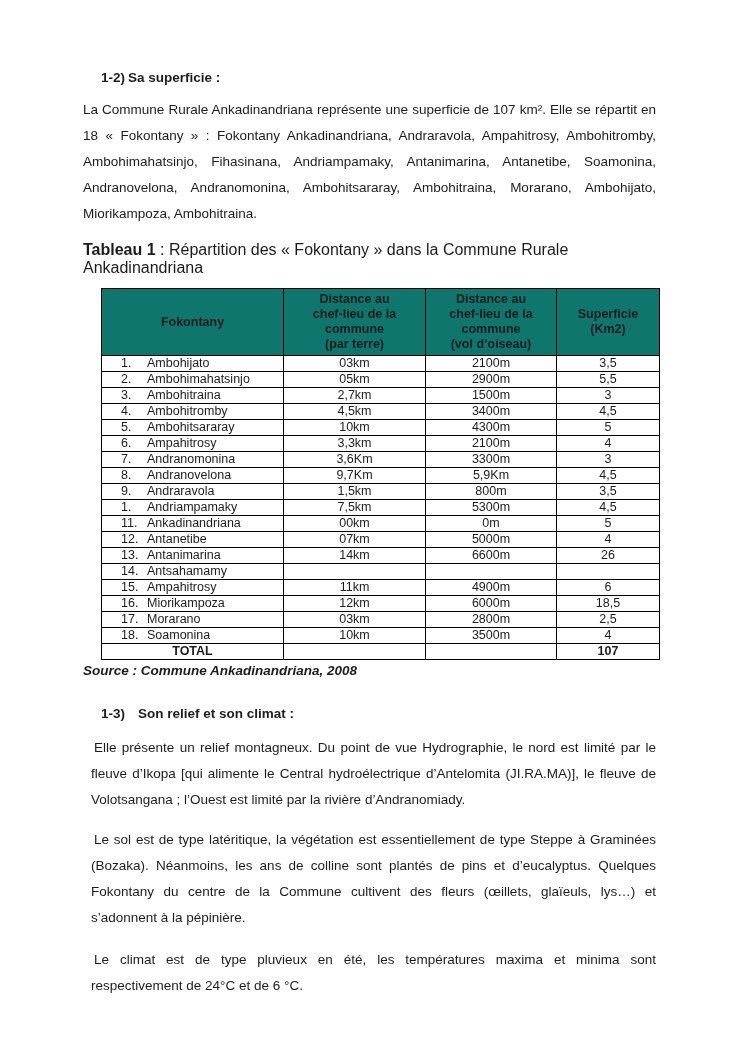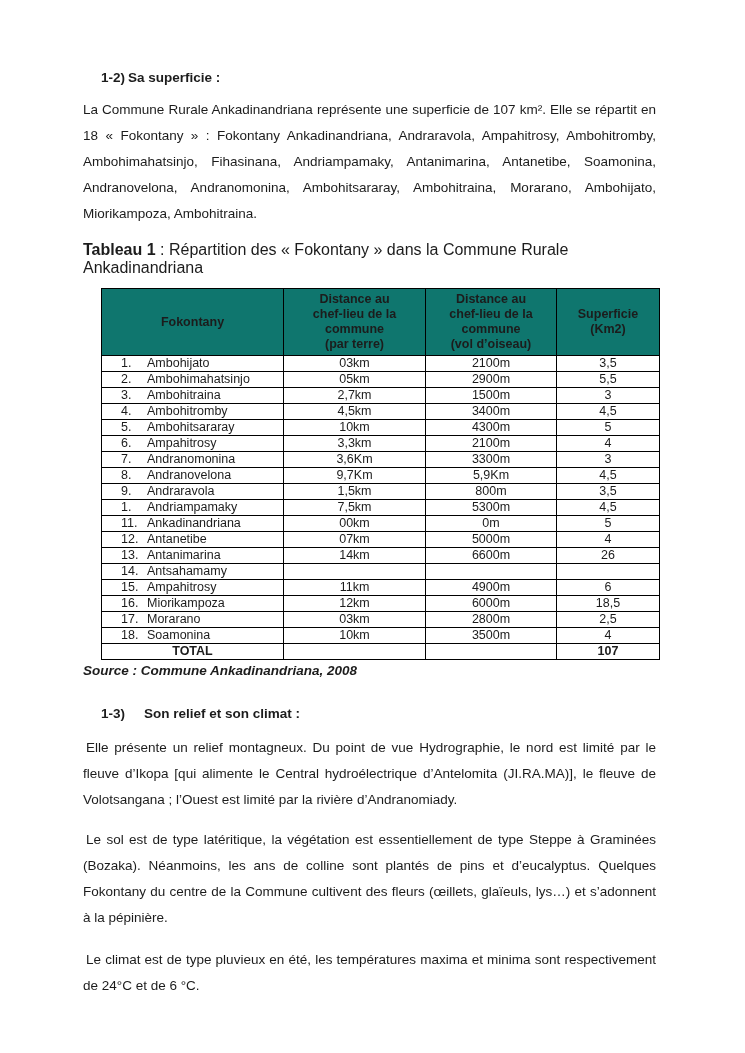--- a/index.html
+++ b/index.html
@@ -16,28 +16,28 @@
     left: 83px; top: 70px;
     width: 573px;
   }
   .h1, .h2 {
     font-size: 13.5px;
     font-weight: bold;
     margin: 0 0 12px 18px;
   }
   .h2 { margin-top: 28px; margin-bottom: 14px; }
   .hnum-tight { margin-right: 3px; }
-  .hnum-loose { margin-right: 19px; }
+  .hnum-loose { margin-right: 13px; }
   .para {
     font-size: 13.5px;
     line-height: 26px;
     text-align: justify;
     margin: 0;
   }
-  .indent1 { text-indent: 3px; }
+  .indent1 { text-indent: 3px; margin-left: 8px; }
   .mt14 { margin-top: 14px; }
   .mt16 { margin-top: 16px; }
   .caption {
     font-size: 16px;
     margin: 14px 0 11px 0;
   }
   .cap-label { font-weight: bold; }
   table.fok {
     border-collapse: collapse;
     margin-left: 18px;

